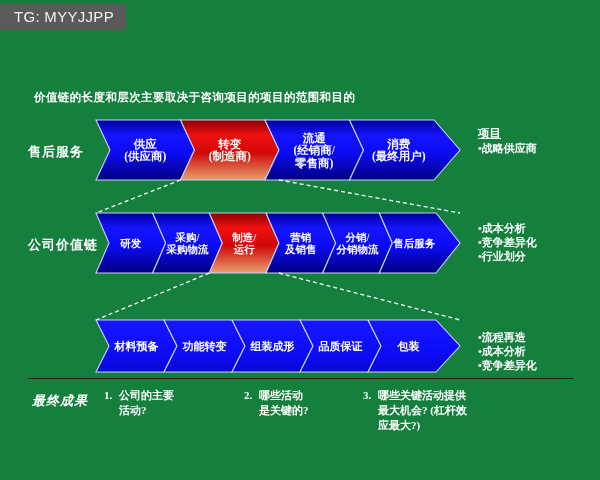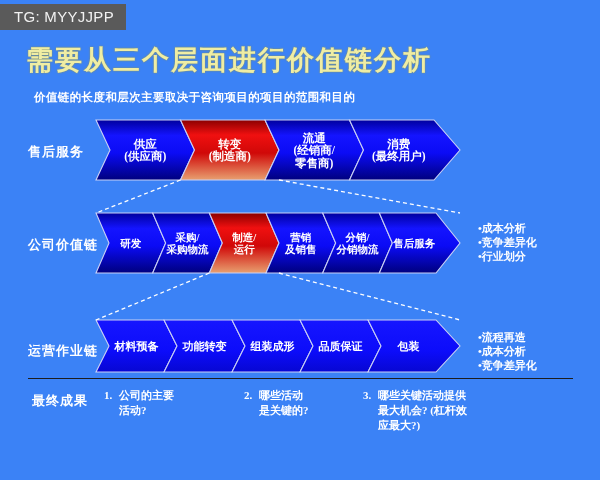--- a/index.html
+++ b/index.html
@@ -3,21 +3,21 @@
 <meta charset="utf-8">
 <style>
   html,body{margin:0;padding:0;}
   body{
     width:600px;height:480px;
     background:#000;
     font-family:"Liberation Serif","DejaVu Serif",serif;
     overflow:hidden;
     position:relative;
   }
-  #slide{position:relative;width:600px;height:480px;background:#3b82f6;overflow:hidden;}
+  #slide{position:relative;width:600px;height:480px;background:#15803d;overflow:hidden;}
 
   
   .tg-tag{
     position:absolute;left:0;top:4px;
     background:#5a5a5a;color:#f2f2f2;
     font-family:"Liberation Sans","DejaVu Sans",sans-serif;
     font-size:15px;letter-spacing:.3px;
     padding:4px 12px 5px 14px;
     z-index:40;
   }
@@ -71,47 +71,45 @@
   }
   .bullets .hdr{
     text-decoration:underline;font-weight:bold;
     display:block;margin-bottom:1px;font-size:11.5px;
   }
   .bullets .b{display:block;}
 
   
   .outcome-label{
     position:absolute;left:32px;top:392px;
-    color:#ffffff;font-weight:bold;font-size:13px;letter-spacing:1px;
+    color:#ffffff;font-weight:bold;font-size:13px;letter-spacing:1px;font-style:italic;
   }
   .q{
     position:absolute;color:#ffffff;font-weight:bold;font-size:11px;
     line-height:15px;
   }
   .q .num{position:absolute;left:0;top:0;}
   .q .txt{display:block;padding-left:15px;}
 
   .sep-line{
     position:absolute;left:28px;top:378px;width:545px;height:1px;
     background:#1d1d1d;
   }
 </style>
 </head>
 <body>
 
 <div id="slide">
 
   <div class="tg-tag">TG: MYYJJPP</div>
 
-  <div class="title">需要从三个层面进行价值链分析</div>
   <div class="subtitle">价值链的长度和层次主要取决于咨询项目的项目的范围和目的</div>
 
   <div class="row-label" style="left:28px;top:143px;">售后服务</div>
   <div class="row-label" style="left:28px;top:236px;">公司价值链</div>
-  <div class="row-label" style="left:28px;top:342px;">运营作业链</div>
 
   <div class="chain" id="chain-layer" style="left:0;top:0;width:500px;height:480px;">
     <svg id="diagram-svg" width="600" height="480" viewBox="0 0 600 480">
       <defs>
         <linearGradient id="gradBlue" x1="0" y1="0" x2="0" y2="1">
           <stop offset="0%" stop-color="#00009e"></stop>
           <stop offset="26%" stop-color="#1414ff"></stop>
           <stop offset="55%" stop-color="#0b0bf5"></stop>
           <stop offset="100%" stop-color="#00007e"></stop>
         </linearGradient>
@@ -178,20 +176,24 @@
             <line x1="279" y1="180" x2="460" y2="213" stroke="#ffffff" stroke-width="1.3" stroke-dasharray="4 3"></line>
           </g>
           <g>
             <line x1="209.33333333333331" y1="273" x2="96" y2="320" stroke="#ffffff" stroke-width="1.3" stroke-dasharray="4 3"></line>
             <line x1="279" y1="273" x2="460" y2="320" stroke="#ffffff" stroke-width="1.3" stroke-dasharray="4 3"></line>
           </g>
         </g>
     </svg>
   </div>
 
+  <div class="bullets" style="left:478px;top:126px;">
+    <span class="hdr">项目</span>
+    <span class="b">•战略供应商</span>
+  </div>
 
   <div class="bullets" style="left:478px;top:221px;">
     <span class="b">•成本分析</span>
     <span class="b">•竞争差异化</span>
     <span class="b">•行业划分</span>
   </div>
 
   <div class="bullets" style="left:478px;top:330px;">
     <span class="b">•流程再造</span>
     <span class="b">•成本分析</span>

